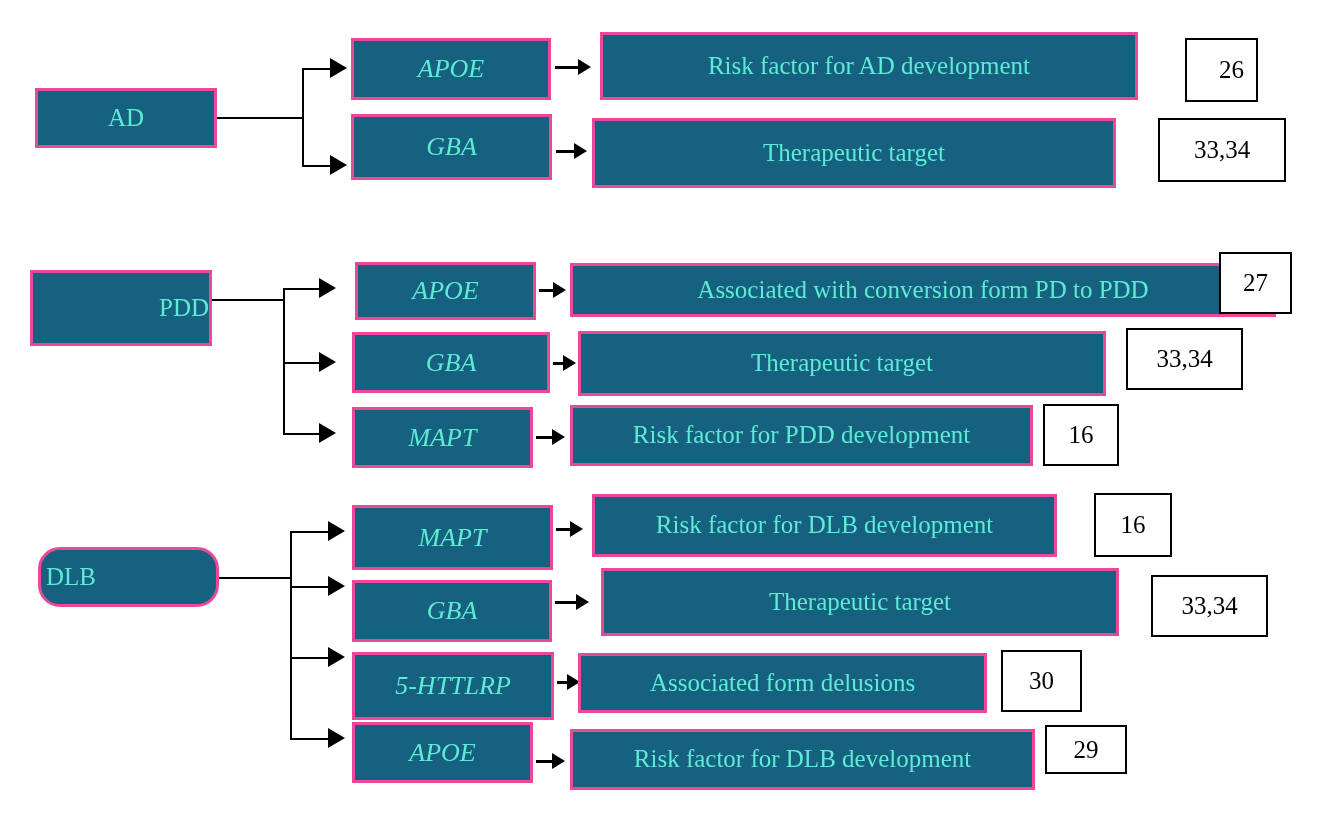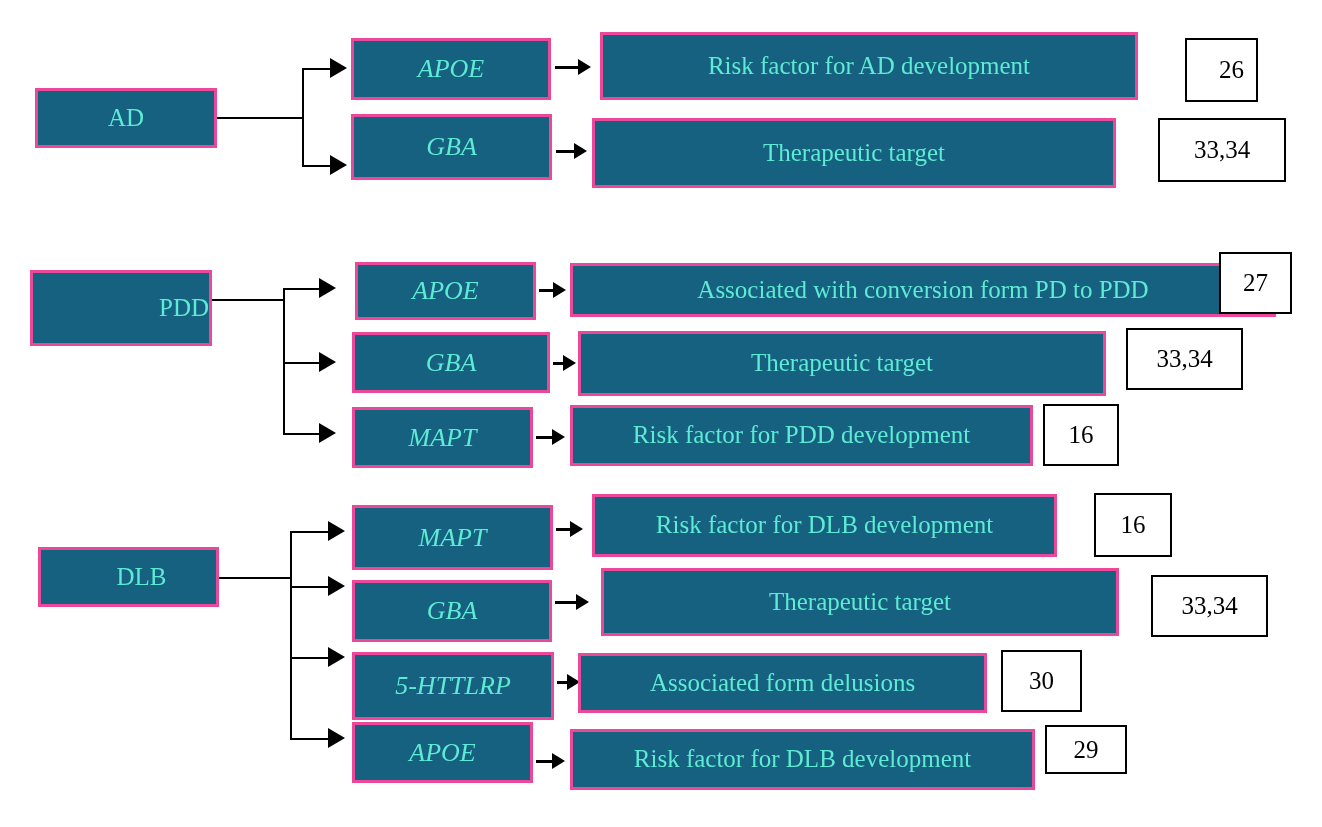--- a/index.html
+++ b/index.html
@@ -23,21 +23,21 @@
     background: #15617f;
     border: 3px solid #ec4899;
     display: flex;
     align-items: center;
     color: #5eead4;
     font-size: 25px;
     line-height: 1.05;
     white-space: nowrap;
   }
   .box.center { justify-content: center; }
-  .box.left   { justify-content: center; padding-left: 26px; }
+  .box.left   { justify-content: flex-start; padding-left: 5px; border-radius: 22px; }
   .gene {
     font-style: italic;
     font-size: 26px;
   }
   .refbox {
     position: absolute;
     box-sizing: border-box;
     background: #ffffff;
     border: 2.5px solid #000000;
     display: flex;

